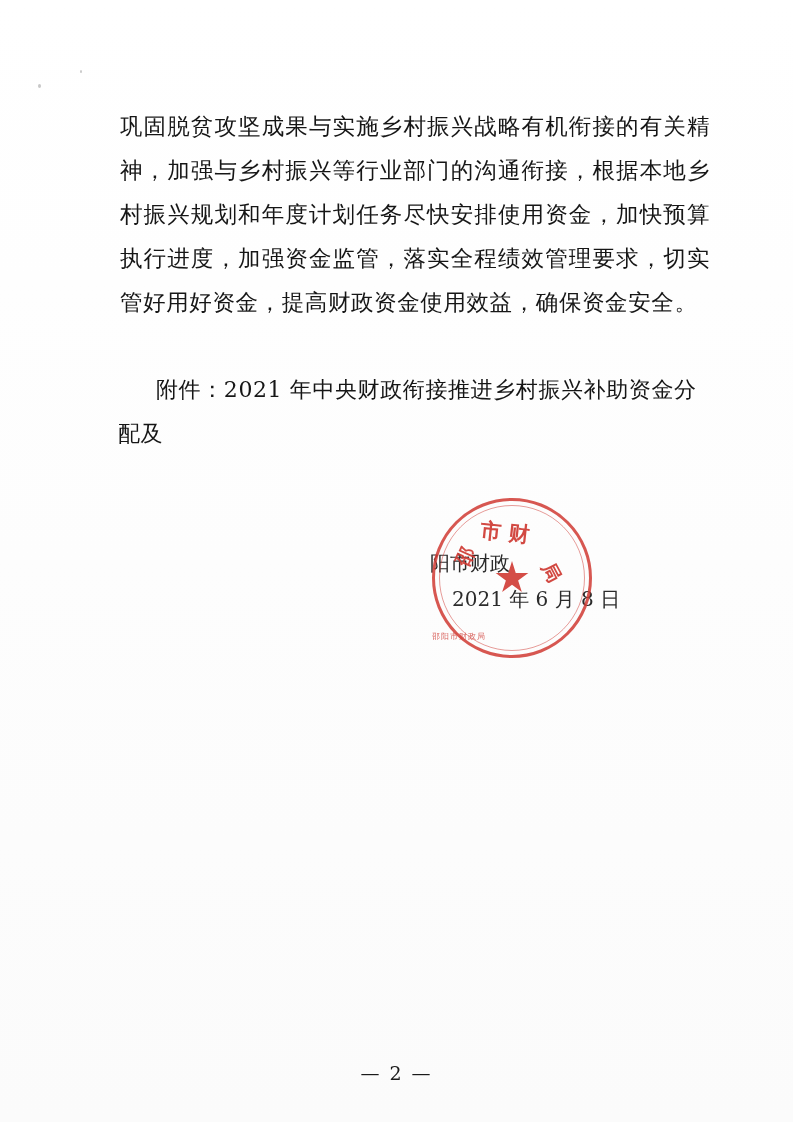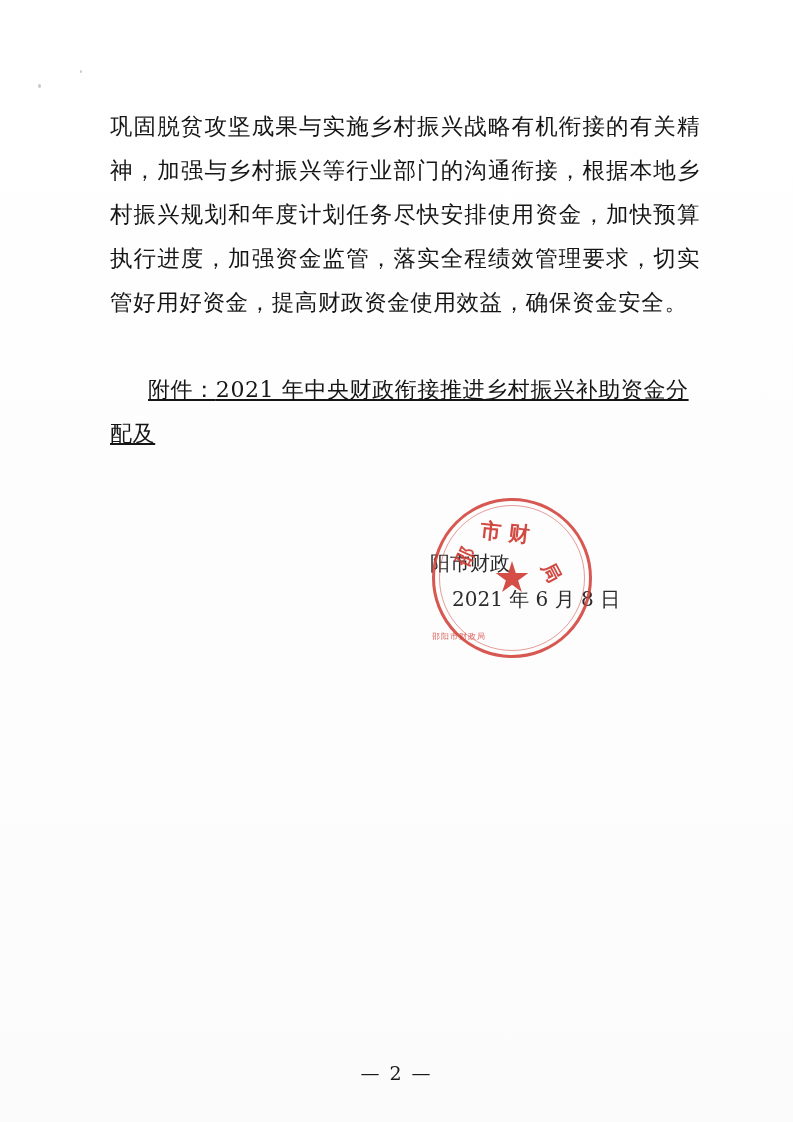--- a/index.html
+++ b/index.html
@@ -24,40 +24,39 @@
     pointer-events: none;
   }
   .speck {
     position: absolute;
     background: #9b9b9b;
     border-radius: 50%;
     opacity: .55;
   }
   .body-text {
     position: absolute;
-    left: 110px;
+    left: 120px;
     top: 104px;
     width: 590px;
     font-size: 22.5px;
     line-height: 44px;
     letter-spacing: 0.6px;
     text-align: justify;
     text-justify: inter-character;
     color: #161616;
   }
   .attachment {
     position: absolute;
-    left: 110px;
+    left: 118px;
     top: 368px;
     width: 590px;
     font-size: 22px;
     line-height: 44px;
     letter-spacing: 0.6px;
     color: #161616;
-    text-decoration: underline;
   }
   .attachment .indent {
     display: block;
     text-indent: 38px;
   }
   .attachment .indent2 {
     display: block;
     text-indent: 76px;
   }
   .signature-block {

